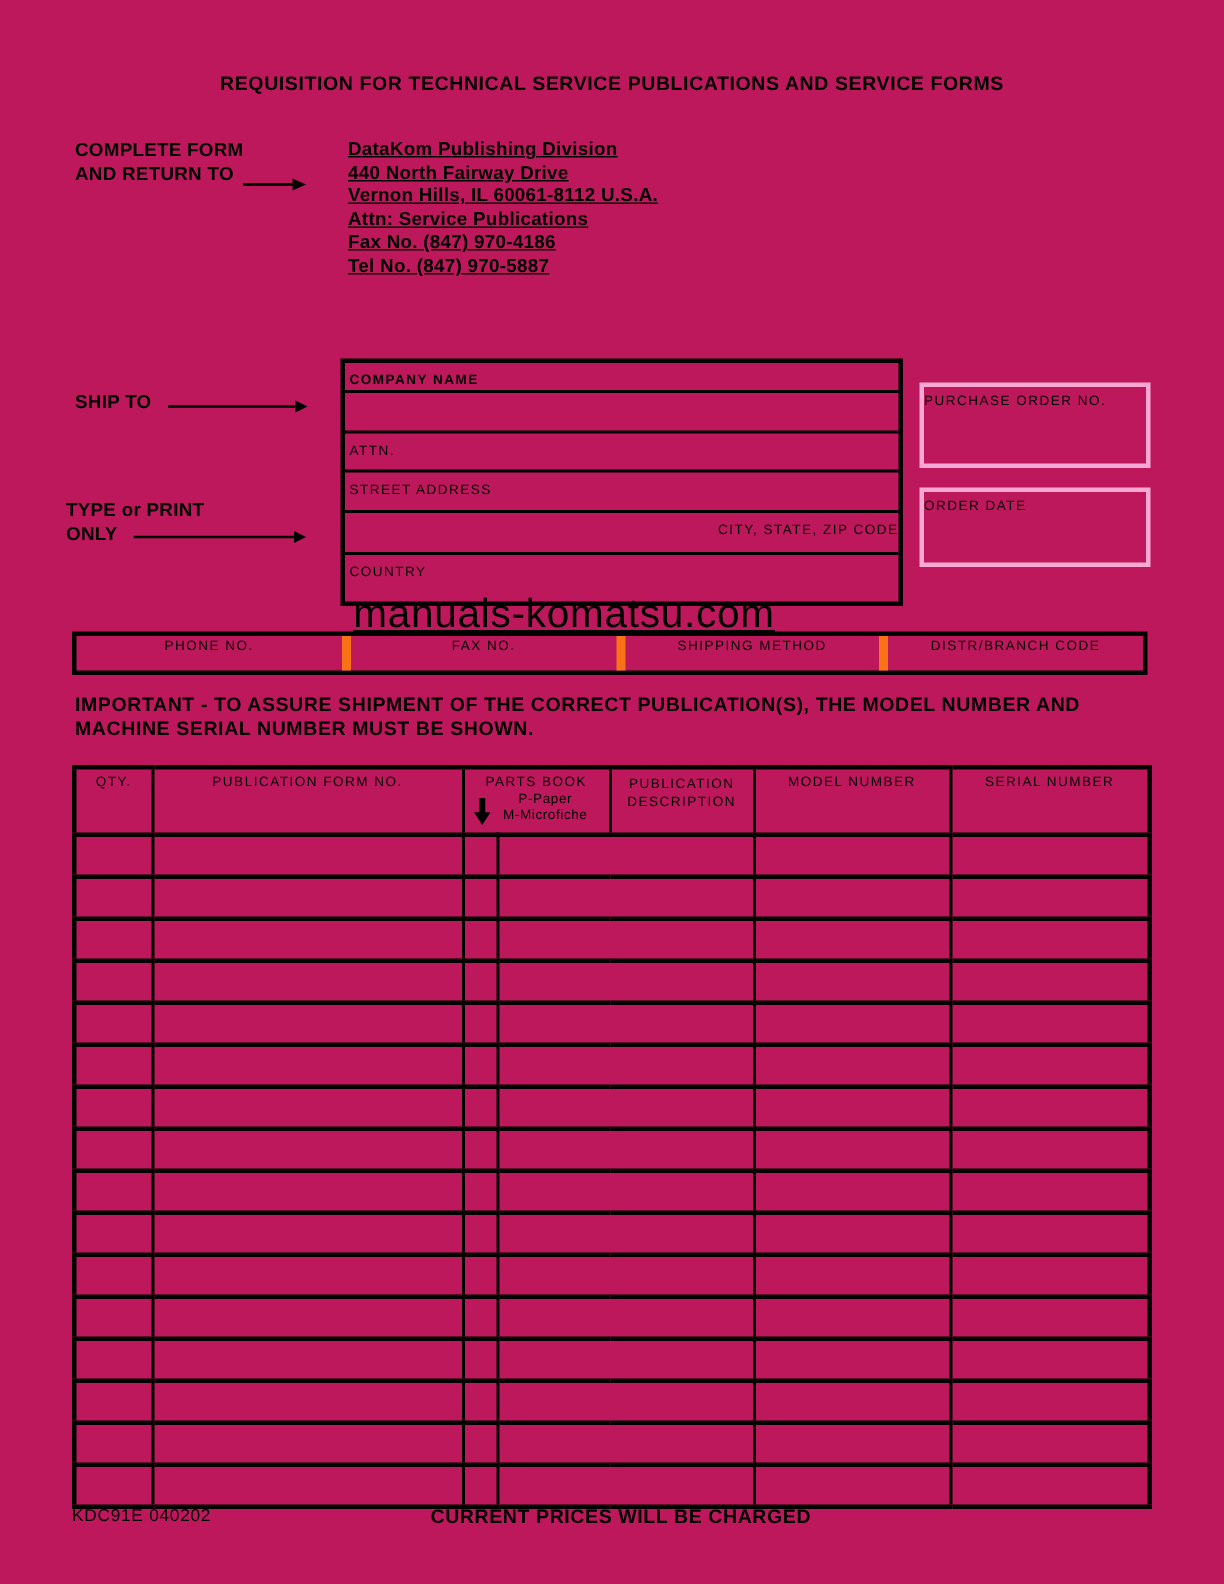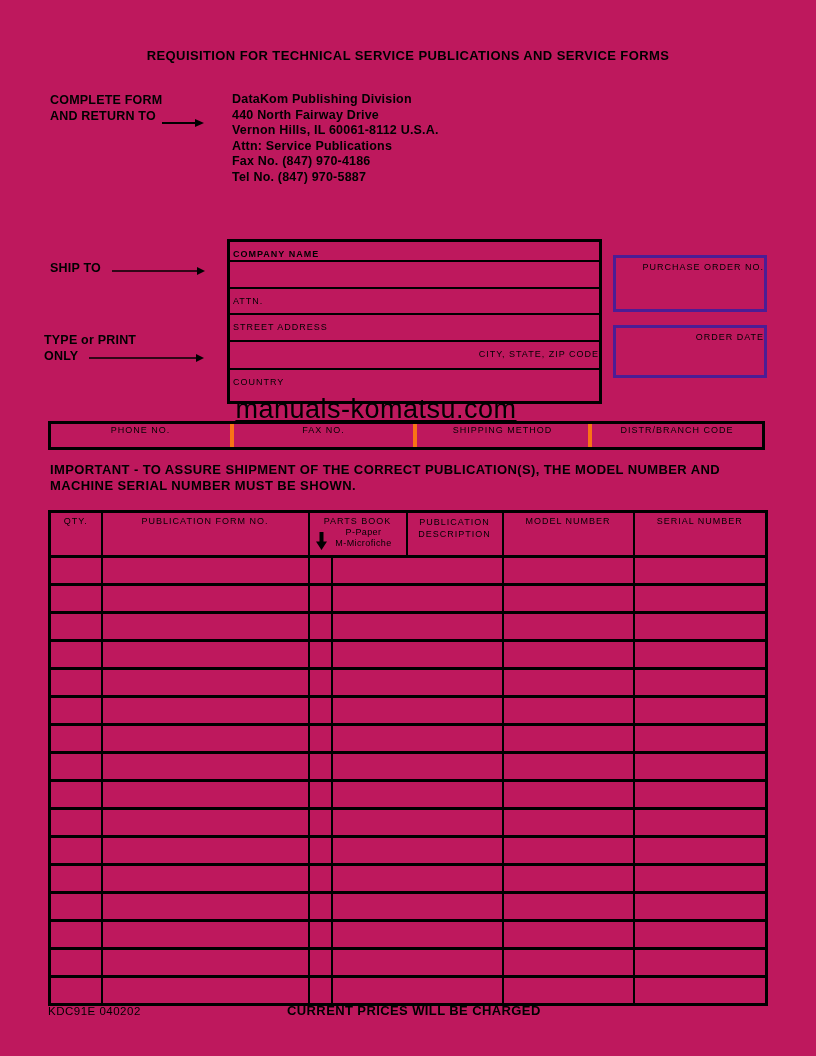--- a/index.html
+++ b/index.html
@@ -5,52 +5,52 @@
   html,body{margin:0;padding:0;background:#fff;}
   .page{position:relative;width:816px;height:1056px;background:#be185d;
         font-family:"Liberation Sans",sans-serif;color:#000;overflow:hidden;}
 
   .title{position:absolute;top:48px;left:0;width:816px;text-align:center;
          font-weight:bold;font-size:13px;letter-spacing:0.4px;white-space:nowrap;}
 
   .blk{position:absolute;font-weight:bold;font-size:12.5px;line-height:16px;
        letter-spacing:0.2px;white-space:nowrap;}
   .return-label{left:50px;top:92px;}
-  .address{left:232px;top:92px;line-height:15.6px;}
+  .address{left:232px;top:92px;line-height:15.6px;text-decoration:underline;}
   .shipto-label{left:50px;top:260px;}
   .typeprint-label{left:44px;top:332px;}
 
   .arr{position:absolute;}
   .arr1{left:162px;top:114px;}
   .arr2{left:112px;top:263px;}
   .arr3{left:89px;top:350px;}
 
   .ship-box{position:absolute;left:227px;top:239px;width:375px;height:165px;
             border:3px solid #000;box-sizing:border-box;display:flex;flex-direction:column;}
   .ship-row{border-bottom:2px solid #000;box-sizing:border-box;padding:1px 0 0 3px;}
   .ship-row:nth-child(1){height:20px;font-weight:bold;}
   .ship-row:nth-child(2){height:27px;}
   .ship-row:nth-child(3){height:26px;}
   .ship-row:nth-child(4){height:27px;}
   .ship-row:nth-child(5){height:28px;text-align:right;}
   .ship-row:nth-child(6){flex:1;border-bottom:none;}
   .fld{font-size:9px;letter-spacing:1px;}
 
-  .side-box{position:absolute;left:613px;width:154px;border:3px solid #4c1d95;
-            box-sizing:border-box;text-align:right;font-size:9px;letter-spacing:1px;
+  .side-box{position:absolute;left:613px;width:154px;border:3px solid #f9a8d4;
+            box-sizing:border-box;text-align:left;font-size:9px;letter-spacing:1px;
             padding-top:4px;}
   .po-box{top:255px;height:57px;}
   .od-box{top:325px;height:53px;}
 
   .watermark{position:absolute;left:0;top:394px;width:752px;text-align:center;
              font-size:27px;text-decoration:underline;letter-spacing:0.5px;z-index:5;}
 
   .contact-row{position:absolute;left:48px;top:421px;width:717px;height:29px;
                border:3px solid #000;box-sizing:border-box;display:flex;}
-  .contact-cell{border-right:4px solid #f97316;box-sizing:border-box;text-align:center;
+  .contact-cell{border-right:6px solid #f97316;box-sizing:border-box;text-align:center;
                 font-size:9px;letter-spacing:1px;padding-top:1px;}
   .contact-cell:nth-child(1){width:183px;}
   .contact-cell:nth-child(2){width:183px;}
   .contact-cell:nth-child(3){width:175px;}
   .contact-cell:nth-child(4){flex:1;border-right:none;}
 
   .important{position:absolute;left:50px;top:462px;font-weight:bold;font-size:13px;
              line-height:16px;letter-spacing:0.4px;white-space:nowrap;}
 
   table.order-table{position:absolute;left:48px;top:510px;width:717px;

